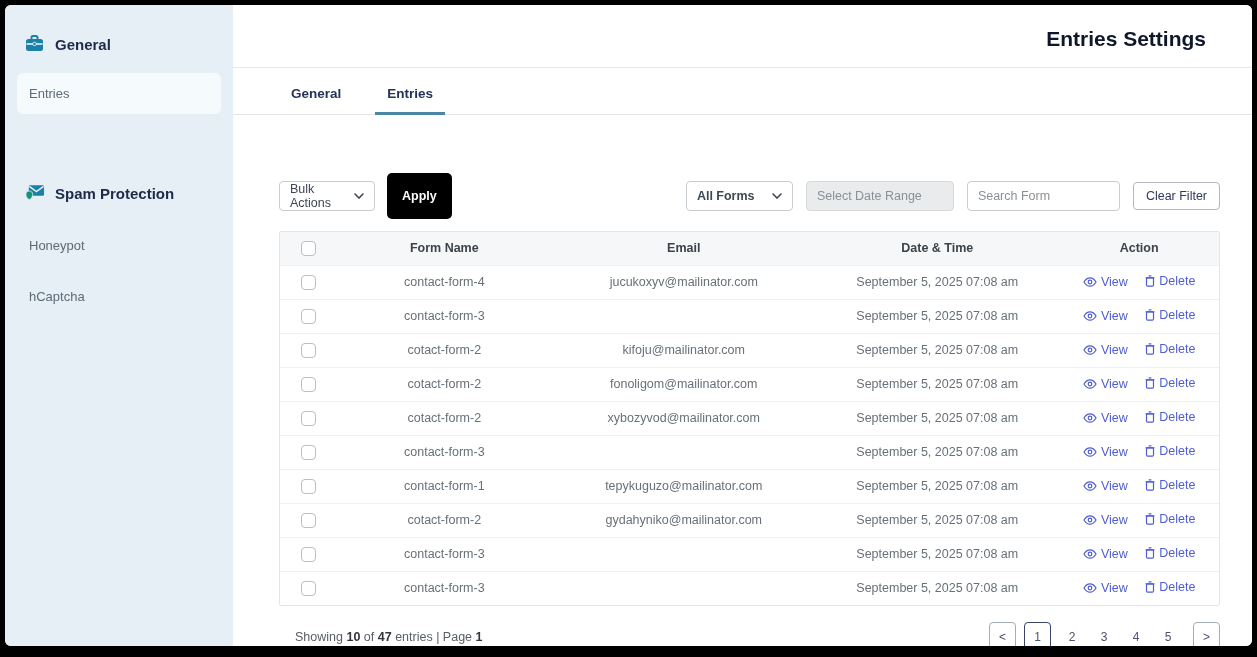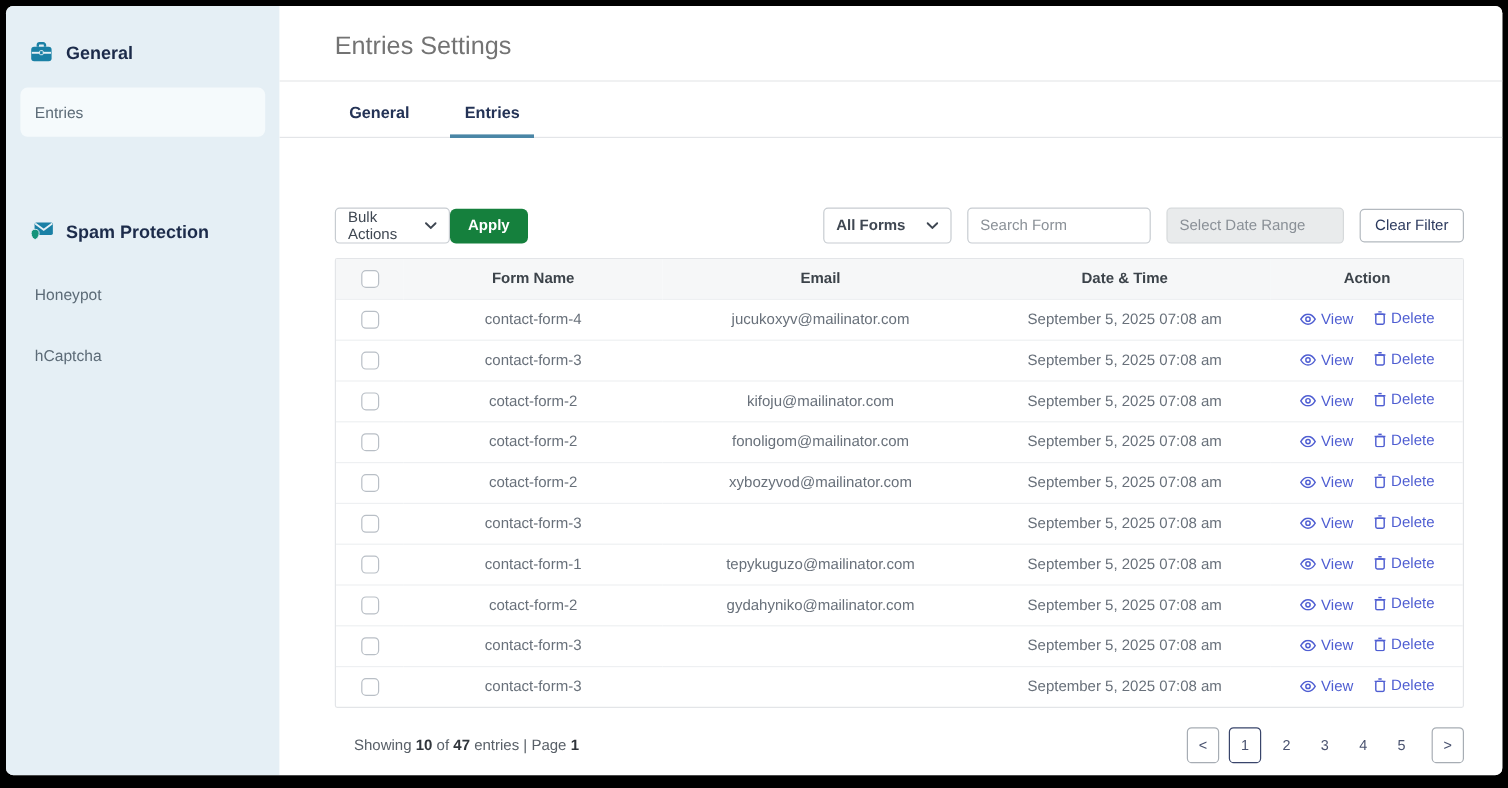--- a/index.html
+++ b/index.html
@@ -48,22 +48,23 @@
     padding: 13px 12px;
   }
   .side-item.plain { padding: 0 24px; margin-top: 36px; }
   .side-heading.second { margin-top: 70px; }
 
   
   .main { flex: 1; background: #fff; display: flex; flex-direction: column; }
   .page-title {
     padding: 22px 46px 16px 46px;
     font-size: 21px;
-    font-weight: 400;
-    color: #737373;
+    font-weight: 700;
+    color: #0f172a;
+    text-align: right;
   }
   .title-divider { border-bottom: 1px solid #e7e8ea; }
   .tabs {
     margin-top: 12px;
     padding: 0 46px;
     display: flex;
     gap: 22px;
     border-bottom: 1px solid #e3e5e8;
   }
   .tab {
@@ -93,22 +94,23 @@
     background: #fff;
     display: inline-flex;
     align-items: center;
     font-size: 12.5px;
     color: #3f4752;
   }
   .select { justify-content: space-between; padding: 0 10px; cursor: pointer; gap: 8px; }
   .select .chev { display: inline-flex; }
   .bulk-select { width: 96px; }
   .apply-btn {
-    height: 29px;
-    background: #15803d;
+    margin-left: 12px;
+    height: 46px;
+    background: #000000;
     color: #fff;
     border: none;
     border-radius: 5px;
     padding: 0 15px;
     font-size: 12.5px;
     font-weight: 700;
     cursor: pointer;
     font-family: inherit;
   }
   .toolbar-right { margin-left: auto; display: flex; align-items: center; gap: 13px; }
@@ -294,22 +296,22 @@
 
         <div class="toolbar-right">
           <div class="control select forms-select">
             <span>All Forms</span>
             <span class="chev">
               <svg width="10" height="6" viewBox="0 0 10 6">
                   <path d="M1 1 L5 5 L9 1" fill="none" stroke="#3f4752" stroke-width="1.6" stroke-linecap="round"></path>
                 </svg>
             </span>
           </div>
+          <input class="control date-input" type="text" placeholder="Select Date Range" style="">
           <input class="control search-input" type="text" placeholder="Search Form" style="">
-          <input class="control date-input" type="text" placeholder="Select Date Range" style="">
           <button class="clear-btn">Clear Filter</button>
         </div>
       </div>
 
       <div class="entries-table-wrap">
         <table>
           <colgroup>
             <col style="width:6%">
               <col style="width:23%">
               <col style="width:28%">

